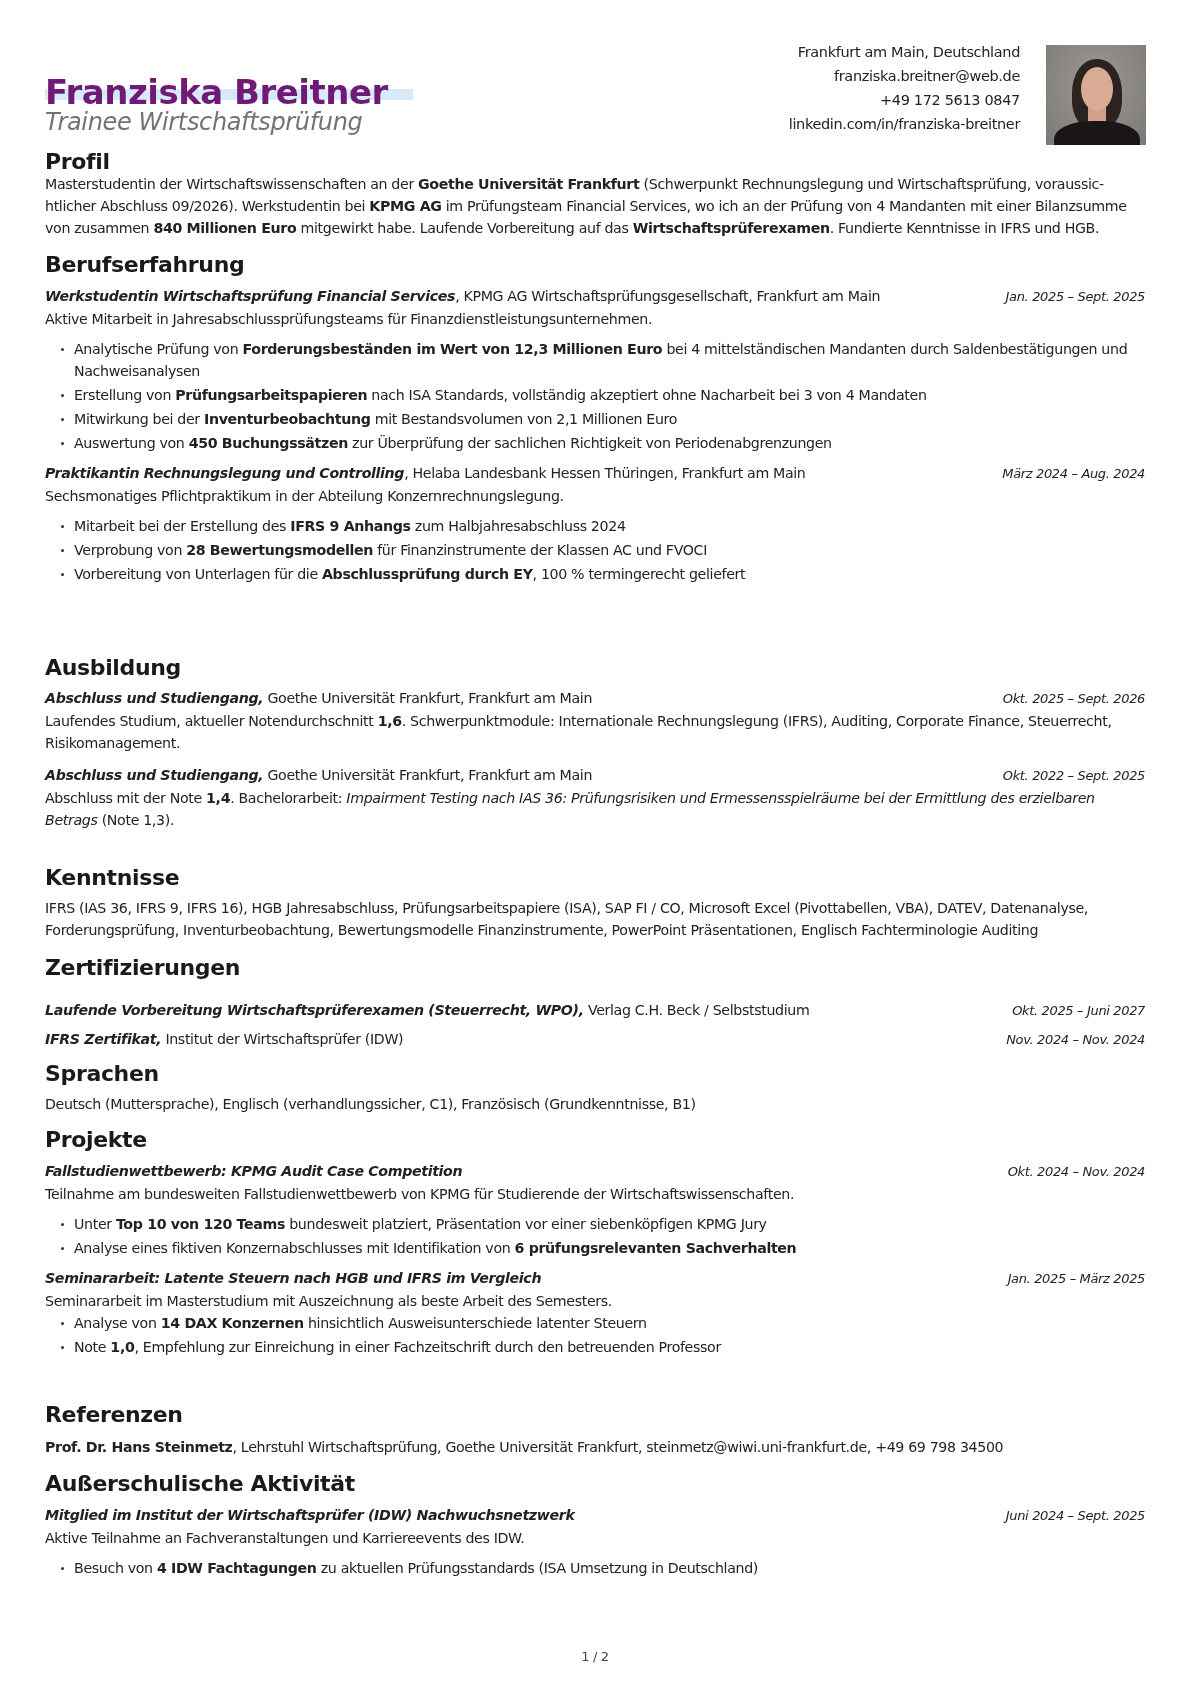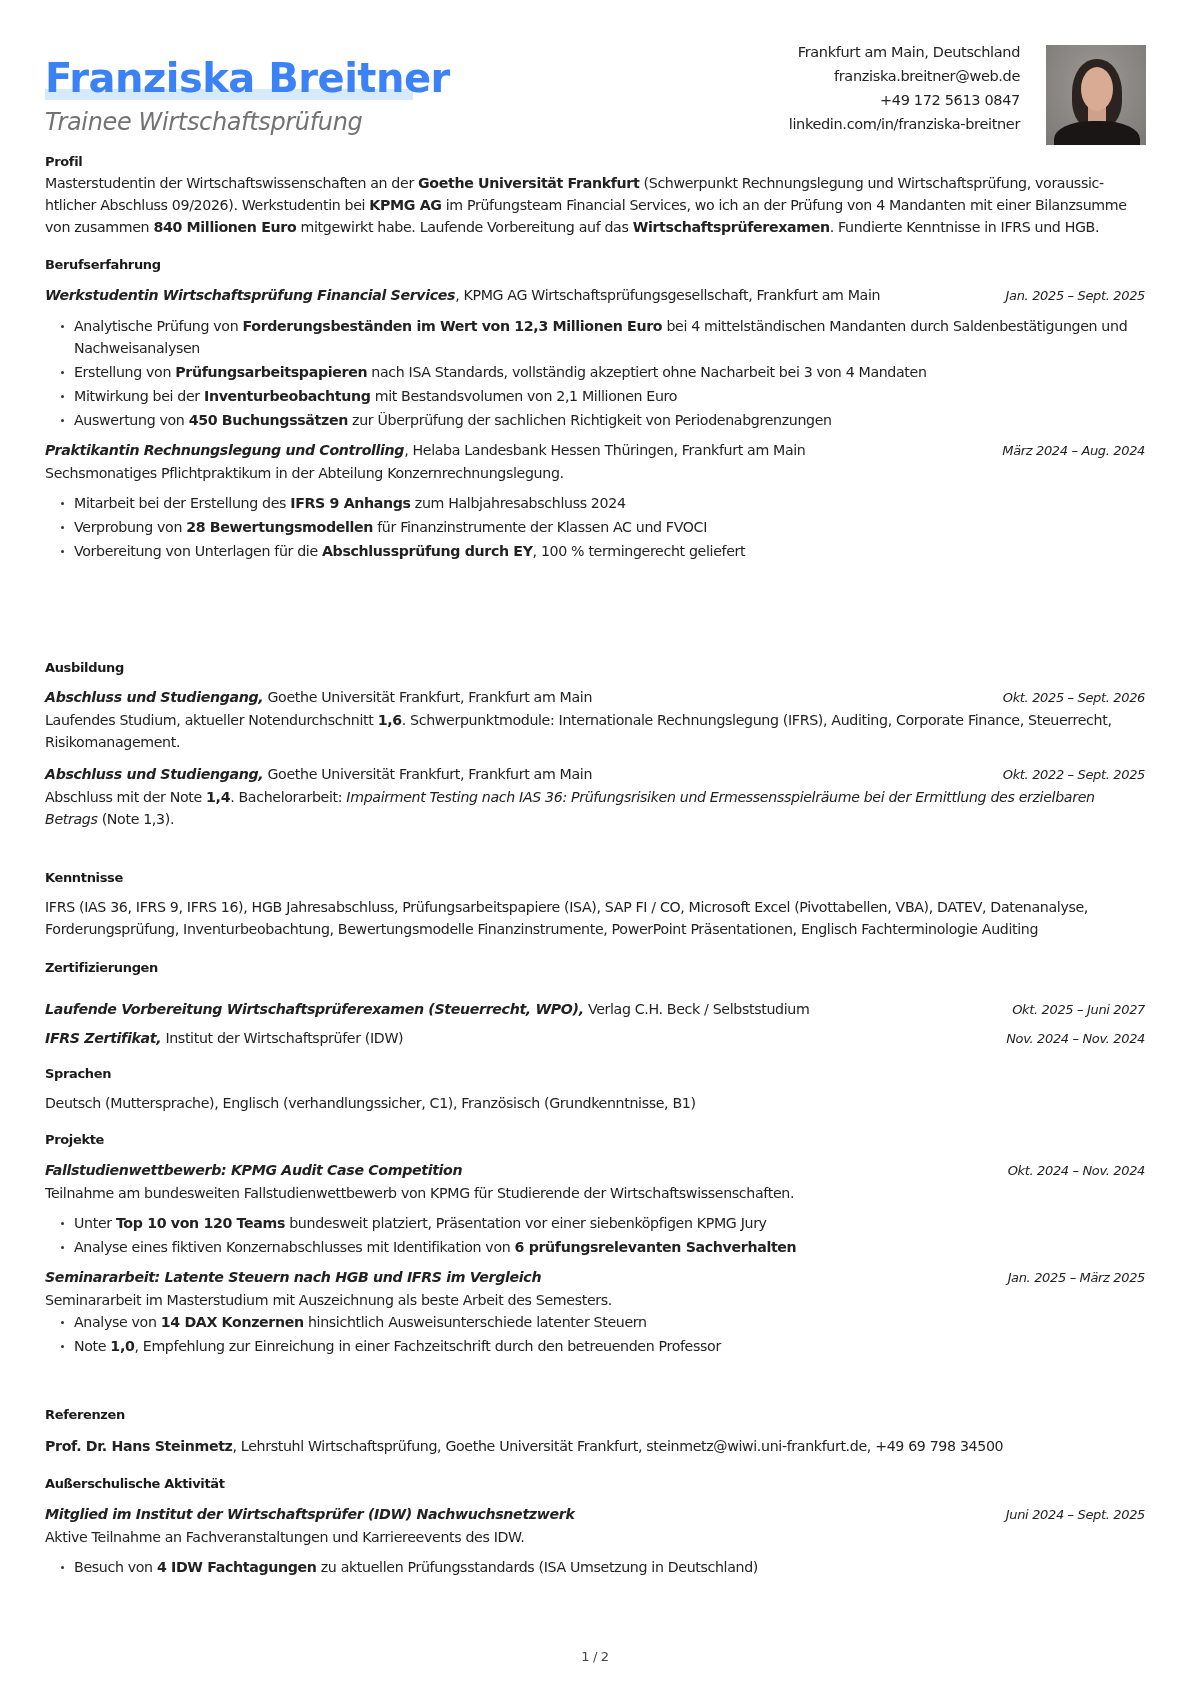--- a/index.html
+++ b/index.html
@@ -10,22 +10,22 @@
     font-size: 14.2px;
     line-height: 22px;
     position: relative;
     letter-spacing: -0.35px;
   }
   .page { position: absolute; left: 45px; top: 0; width: 1100px; }
 
   
   .header { position: relative; height: 160px; }
   .name {
-    position: absolute; left: 0; top: 56px;
-    font-size: 40px; font-weight: bold; line-height: 44px; color: #3b82f6;
+    position: absolute; left: 0; top: 70px;
+    font-size: 34px; font-weight: bold; line-height: 44px; color: #701a75;
     letter-spacing: -0.5px;
   }
   .name-hl {
     position: absolute; left: 0; top: 89px; width: 368px; height: 11px;
     background: #d6eafa;
   }
   .subtitle {
     position: absolute; left: 0; top: 110px;
     font-size: 24px; font-style: italic; color: #737373; line-height: 24px;
   }
@@ -40,21 +40,21 @@
   }
   .photo .hair { position: absolute; left: 26px; top: 14px; width: 50px; height: 70px; border-radius: 48% 48% 40% 40%; background: #2a2320; }
   .photo .face { position: absolute; left: 35px; top: 22px; width: 32px; height: 44px; border-radius: 50%; background: #d9ab95; }
   .photo .body { position: absolute; left: 8px; top: 76px; width: 86px; height: 40px; border-radius: 45% 45% 0 0; background: #1a1616; }
   .photo .neck { position: absolute; left: 42px; top: 62px; width: 18px; height: 18px; background: #cfa08a; }
 
   
   .section { position: absolute; left: 0; width: 1100px; }
   .sec-title {
     position: relative; display: inline-block;
-    font-size: 13px; font-weight: bold; color: #1a1a1a; line-height: 24px;
+    font-size: 22px; font-weight: bold; color: #1a1a1a; line-height: 24px;
   }
   .sec-title .hl {
     position: absolute; left: 0; right: -6px; bottom: 2px; height: 8px;
     background: #dcecf8; z-index: -1;
   }
   .entry-head { display: flex; justify-content: space-between; align-items: baseline; }
   .role { font-weight: bold; font-style: italic; }
   .date { font-style: italic; font-size: 13px; color: #222; white-space: nowrap; }
   ul.bullets { list-style: none; margin-left: 14px; }
   ul.bullets li { position: relative; padding-left: 15px; line-height: 22px; margin-bottom: 2px; }
@@ -101,20 +101,21 @@
   </div>
 
   <div class="section" style="top:253px;">
     <div class="sec-title"><span class="hl"></span><span>Berufserfahrung</span></div>
 
     <div style="margin-top:7px;">
       <div class="entry-head">
         <div><span class="role">Werkstudentin Wirtschaftsprüfung Financial Services</span><span>, KPMG AG Wirtschaftsprüfungsgesellschaft, Frankfurt am Main</span></div>
         <span class="date">Jan. 2025 – Sept. 2025</span>
       </div>
+      <div>Aktive Mitarbeit in Jahresabschlussprüfungsteams für Finanzdienstleistungsunternehmen.</div>
       <ul class="bullets" style="margin-top:8px;">
         <li><span>Analytische Prüfung von </span><b>Forderungsbeständen im Wert von 12,3 Millionen Euro</b><span> bei 4 mittelständischen Mandanten durch Saldenbestätigungen und Nachweisanalysen</span></li>
         <li><span>Erstellung von </span><b>Prüfungsarbeitspapieren</b><span> nach ISA Standards, vollständig akzeptiert ohne Nacharbeit bei 3 von 4 Mandaten</span></li>
         <li><span>Mitwirkung bei der </span><b>Inventurbeobachtung</b><span> mit Bestandsvolumen von 2,1 Millionen Euro</span></li>
         <li><span>Auswertung von </span><b>450 Buchungssätzen</b><span> zur Überprüfung der sachlichen Richtigkeit von Periodenabgrenzungen</span></li>
       </ul>
     </div>
 
     <div style="margin-top:8px;">
       <div class="entry-head">

